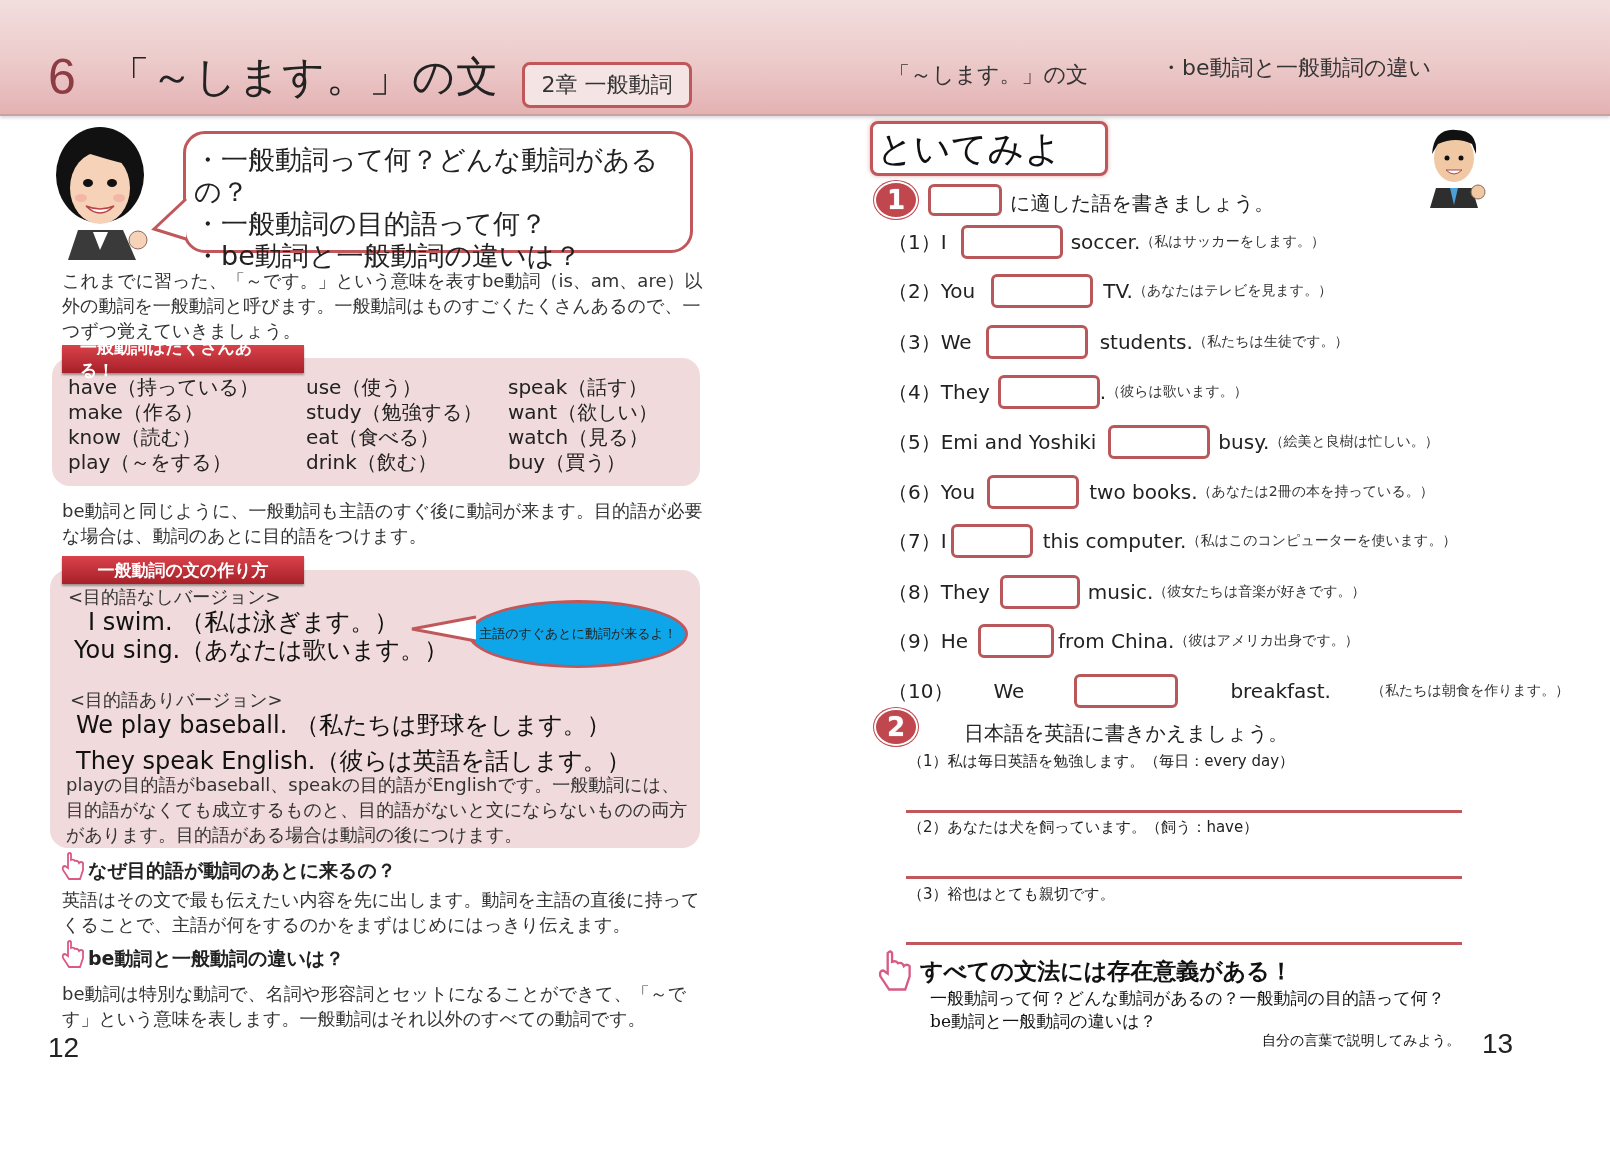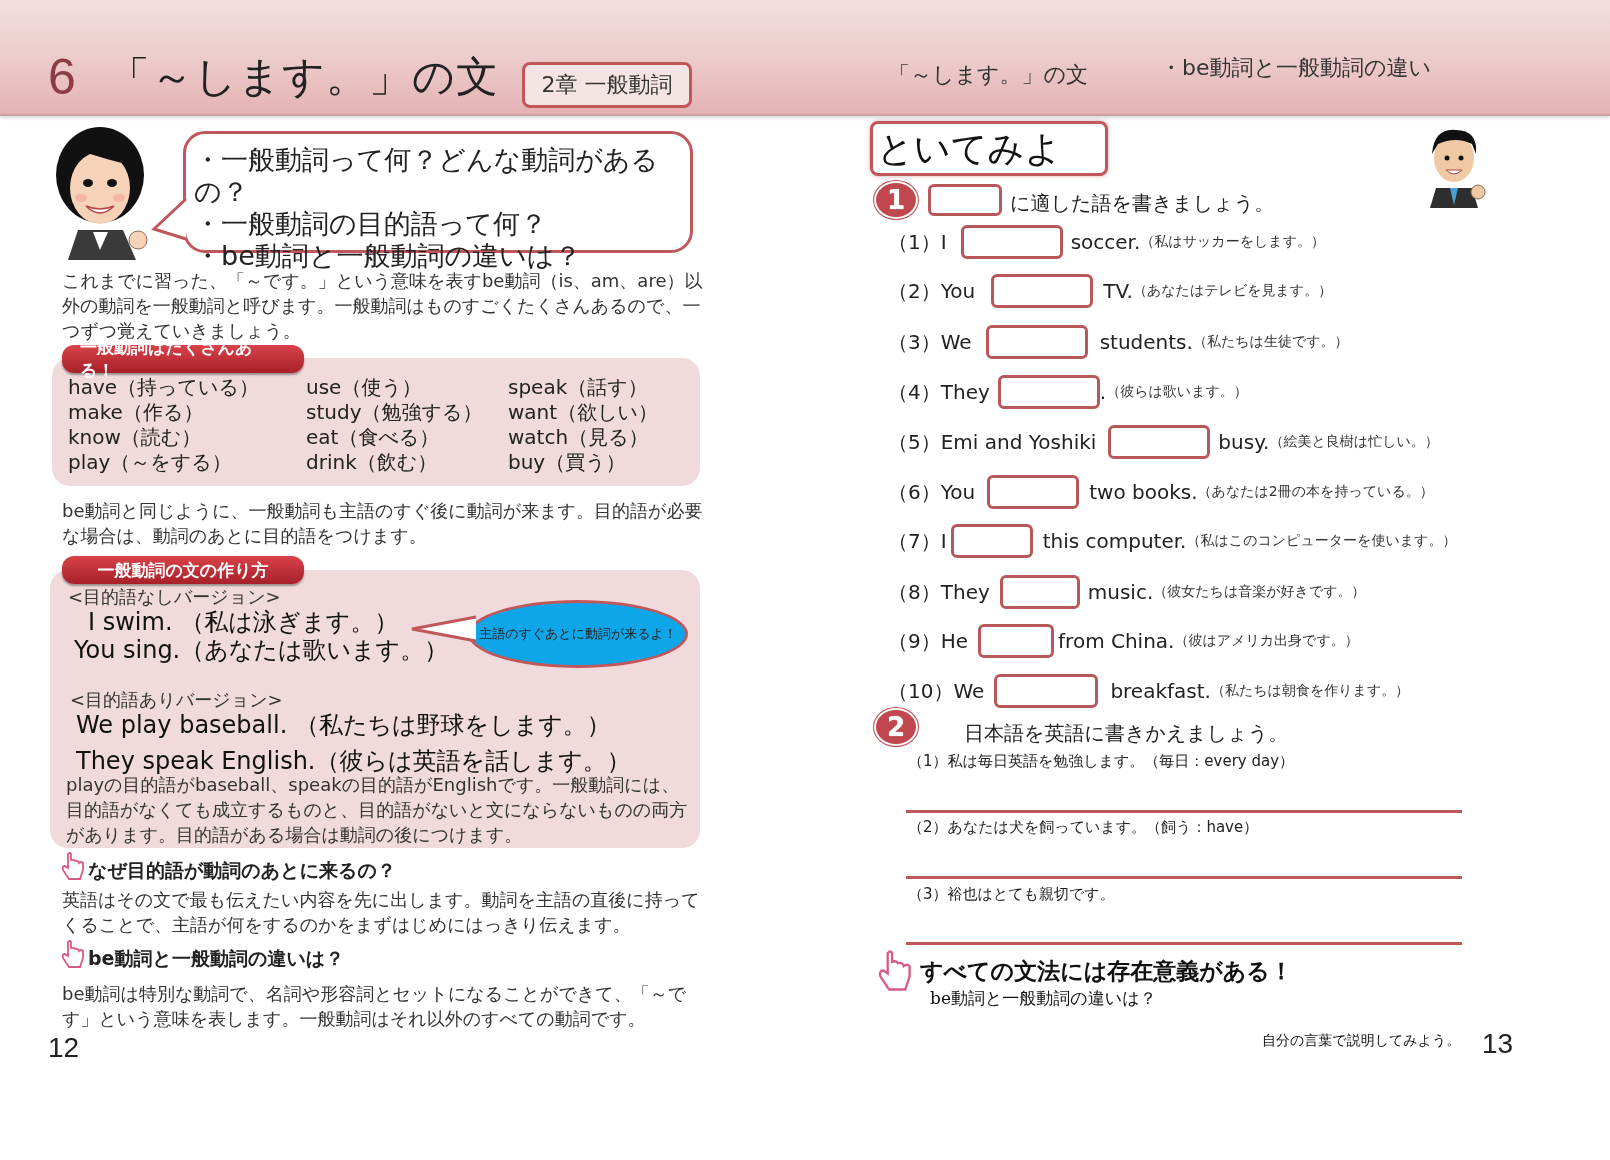--- a/index.html
+++ b/index.html
@@ -35,21 +35,21 @@
       left: 183px; top: 131px; width: 510px; height: 122px; border: 3px solid #c0575a; border-radius: 22px;
       background: #fff; padding: 10px 0 0 8px; font-size: 27px; line-height: 32px; color: #222;
     }
     .bubble-tail { left: 150px; top: 195px; }
 
     .body-text { font-size: 18px; line-height: 25px; color: #333; }
     .intro { left: 62px; top: 268px; width: 650px; }
 
     .label-tab {
       height: 28px; padding: 0 18px; background: linear-gradient(to bottom, #d9424a, #a72029);
-      color: #fff; font-size: 17px; font-weight: bold; border-radius: 12px; display: flex; align-items: center;
+      color: #fff; font-size: 17px; font-weight: bold; border-radius: 0; display: flex; align-items: center;
       box-shadow: 0 2px 2px rgba(0,0,0,0.35); z-index: 3;
     }
     .pink-box { background: #f0dadb; border-radius: 18px; }
 
     .verbs-tab { left: 62px; top: 345px; width: 242px; }
     .verbs-box { left: 52px; top: 358px; width: 648px; height: 128px; }
     .verb-grid { left: 68px; top: 375px; font-size: 20px; line-height: 25px; color: #222; }
     .verb-col { position: absolute; top: 0; white-space: nowrap; }
 
     .para2 { left: 62px; top: 498px; width: 650px; }
@@ -262,21 +262,21 @@
   <span>music.</span>
   <span class="jp">（彼女たちは音楽が好きです。）</span>
 </div>
 <div class="q-row" style="top:623px;">
   <span>（9）</span>
   <span style="margin-right:10px;">He</span>
   <input class="blank" style="width: 76px; margin-right: 4px;" value="">
   <span>from China.</span>
   <span class="jp">（彼はアメリカ出身です。）</span>
 </div>
-<div class="q-row" style="top:673px;">
+<div class="q-row" style="top:673px;gap:40px;">
   <span>（10）</span>
   <span style="margin-right:10px;">We</span>
   <input class="blank" style="width: 104px; margin-right: 12px;" value="">
   <span>breakfast.</span>
   <span class="jp">（私たちは朝食を作ります。）</span>
 </div>
 
 <div class="abs num-badge" style="left:874px; top:708px;">2</div>
 <div class="abs" style="left:927px; top:720px; font-size:20px; color:#222;margin-left:37px;">日本語を英語に書きかえましょう。</div>
 
@@ -290,17 +290,18 @@
 
 <div class="q2" style="top:885px;">（3）裕也はとても親切です。</div>
 <input class="abs" style="left: 906px; top: 912px; width: 556px; height: 30px; border: none; background: transparent;" value="">
 <div class="answer-line" style="top:942px;"></div>
 
 <svg class="abs" style="left:876px; top:950px; width:38px; height:44px;" viewBox="0 0 26 30">
   <path d="M8 2 L8 16 L5 14 Q2 14 3 18 L9 27 L20 27 L23 18 L23 11 Q21 9 19 11 Q18 8 15 9 Q14 7 11 8 L11 2 Q10 0 8 2 Z" fill="#fff" stroke="#d85a86" stroke-width="1.6"></path>
 </svg>
 <div class="abs closing-title">すべての文法には存在意義がある！</div>
 <div class="abs closing-text">
+  <div>一般動詞って何？どんな動詞があるの？一般動詞の目的語って何？</div>
   <div>be動詞と一般動詞の違いは？</div>
 </div>
 <div class="abs closing-note">自分の言葉で説明してみよう。</div>
 
 <div class="abs page-num" style="left:1482px; top:1028px;">13</div>
 
 </body></html>

